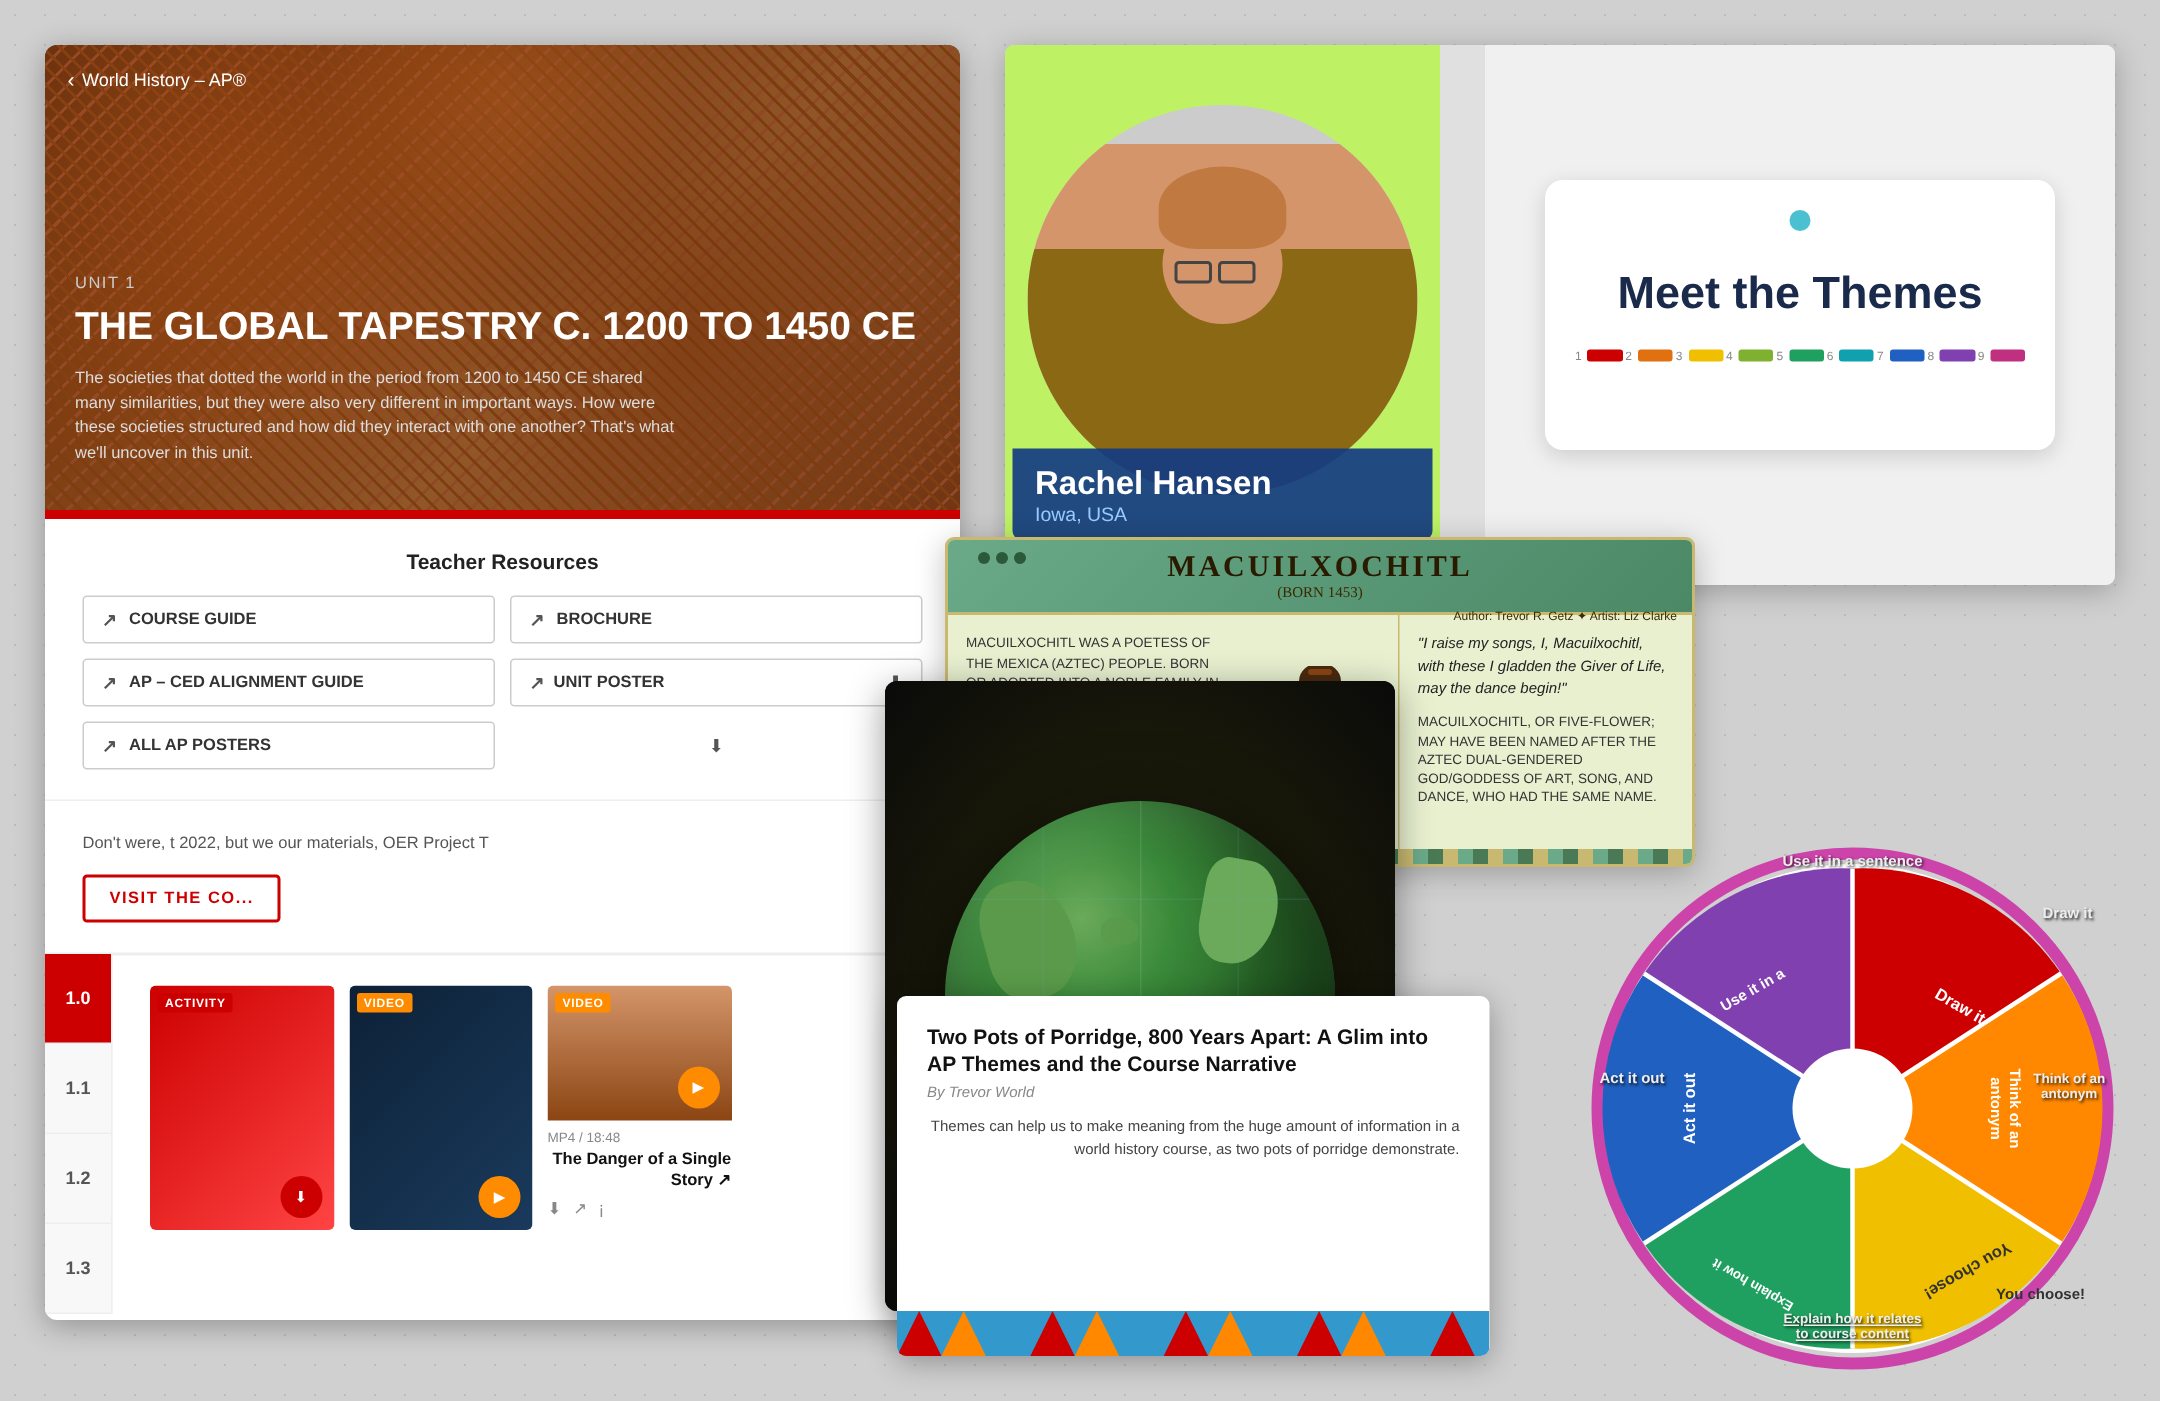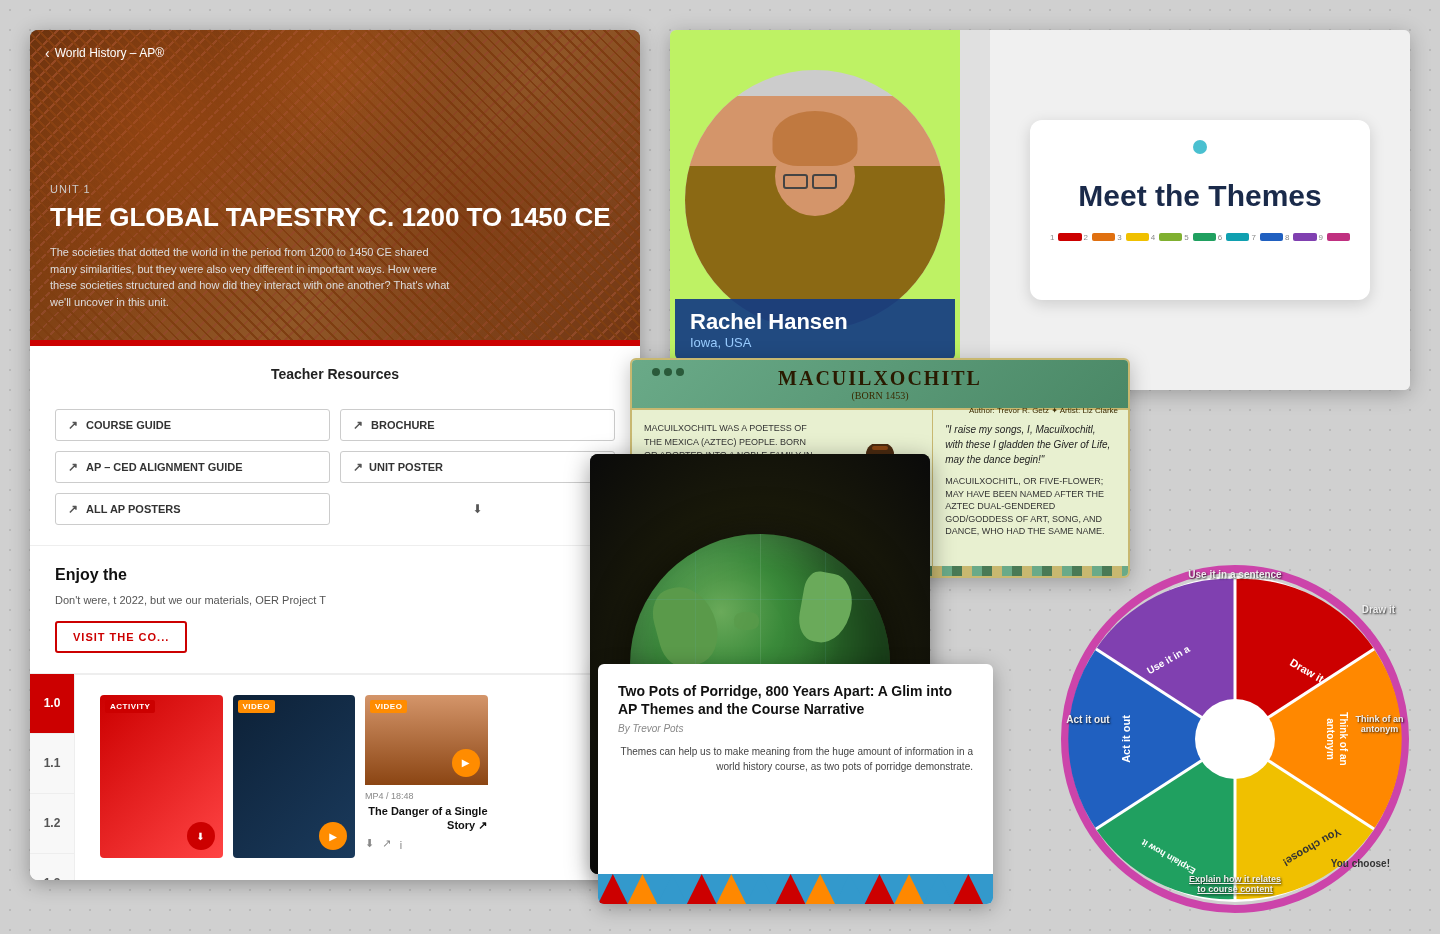--- a/index.html
+++ b/index.html
@@ -118,21 +118,21 @@
     
     .teacher-resources {
       padding: 20px 25px;
     }
 
     .teacher-resources h3 {
       text-align: center;
       font-size: 14px;
       font-weight: bold;
       color: #222;
-      margin-bottom: 27px;
+      margin-bottom: 15px;
     }
 
     .resources-grid {
       display: grid;
       grid-template-columns: 1fr 1fr;
       gap: 10px;
     }
 
     .resource-btn {
       display: flex;
@@ -690,21 +690,20 @@
           <span class="resource-icon">↗</span>
           <span>ALL AP POSTERS</span>
         </div>
         <div style="display:flex;align-items:center;justify-content:center;">
           <span class="download-icon">⬇</span>
         </div>
       </div>
     </div>
 
     <div class="enjoy-section">
-      <div class="enjoy-title">Enjoy the</div>
       <div class="enjoy-text">Don't were, t 2022, but we our materials, OER Project T</div>
       <div class="visit-btn">VISIT THE CO...</div>
     </div>
 
     <div style="position:relative; display:flex; border-top:1px solid #eee;">
 
       <div style="width:45px; background:#f8f8f8; border-right:1px solid #eee; flex-shrink:0;">
         <div class="sidebar-num active">
           <span>1.0</span>
         </div>
@@ -877,21 +876,21 @@
         <div style="position:absolute;top:75%;left:0;right:0;height:1px;background:rgba(100,180,200,0.15);"></div>
         <div style="position:absolute;left:25%;top:0;bottom:0;width:1px;background:rgba(100,180,200,0.12);"></div>
         <div style="position:absolute;left:75%;top:0;bottom:0;width:1px;background:rgba(100,180,200,0.12);"></div>
       </div>
     </div>
   </div>
 
   <div class="panel-article-overlay">
     <div class="article-content">
       <div class="article-title">Two Pots of Porridge, 800 Years Apart: A Glim into AP Themes and the Course Narrative</div>
-      <div class="article-author">By Trevor Pots</div>
+      <div class="article-author">By Trevor World</div>
       <div class="article-body">Themes can help us to make meaning from the huge amount of information in a world history course, as two pots of porridge demonstrate.</div>
     </div>
 
     <div style="position:absolute;bottom:0;left:0;right:0;height:30px;overflow:hidden;">
       <svg width="100%" height="30" viewBox="0 0 400 30" preserveAspectRatio="none">
         <defs>
           <pattern id="tri" width="30" height="30" patternUnits="userSpaceOnUse">
             <polygon points="0,30 15,0 30,30" fill="#cc0000"></polygon>
           </pattern>
           <pattern id="tri2" width="30" height="30" patternUnits="userSpaceOnUse" x="15">

